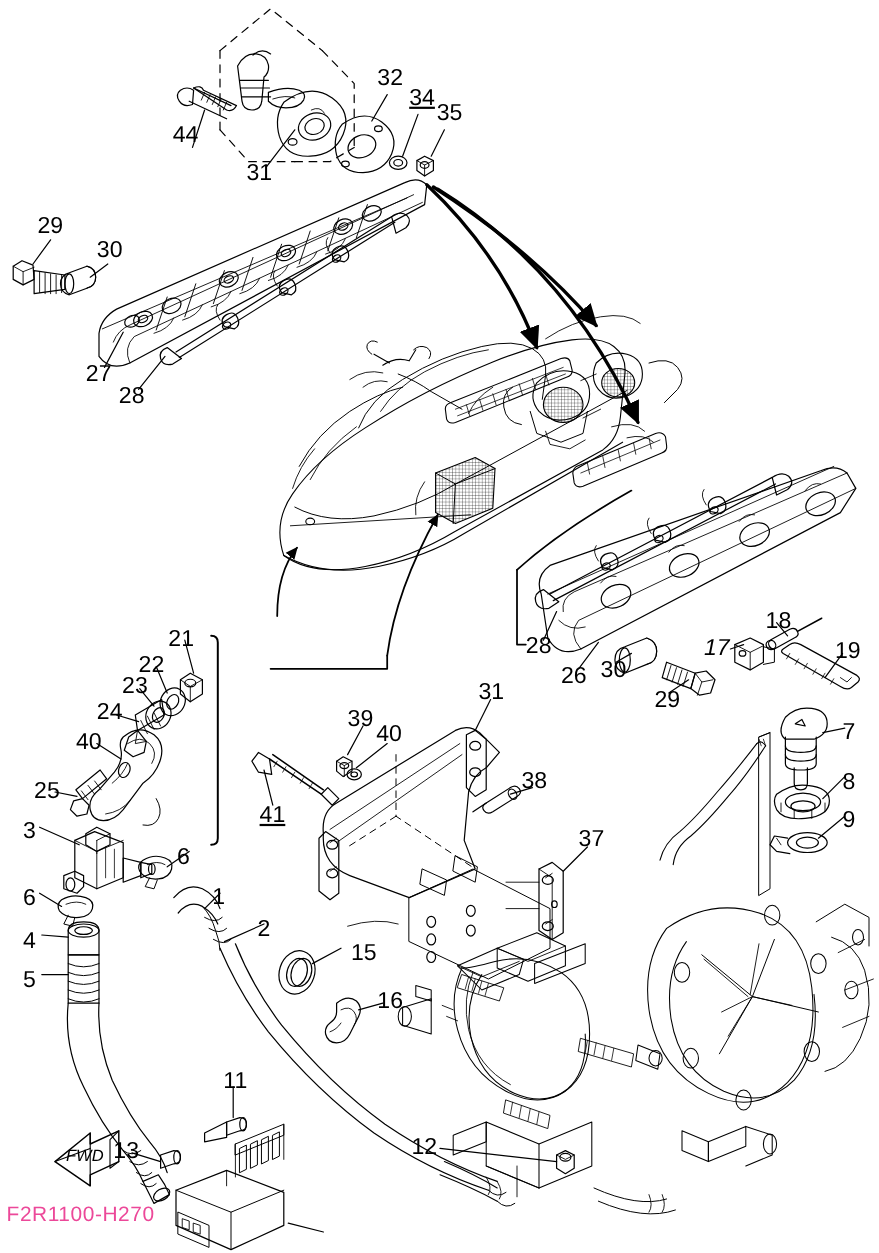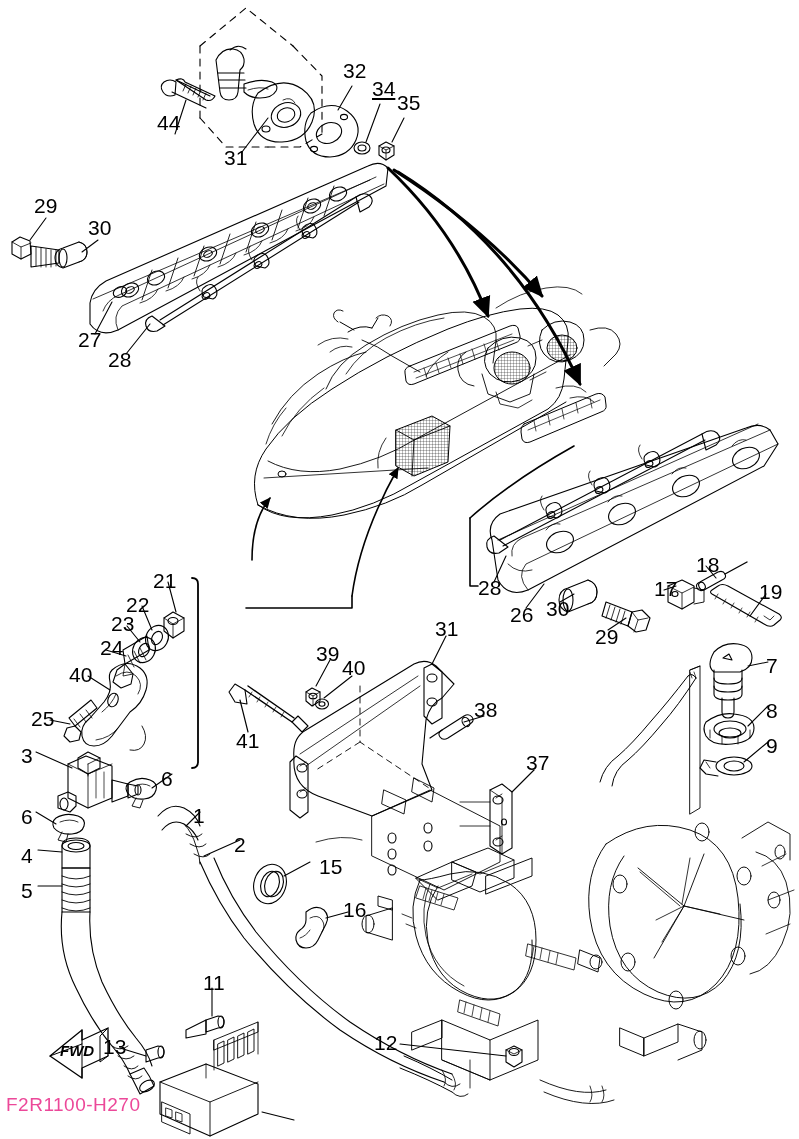--- a/index.html
+++ b/index.html
@@ -7,21 +7,21 @@
   body{width:799px;height:1139px;overflow:hidden;
        font-family:"Liberation Sans","DejaVu Sans",sans-serif;}
   #stage{position:relative;width:799px;height:1139px;background:#ffffff;}
   #art{position:absolute;left:0;top:0;width:799px;height:1139px;}
   .cal{position:absolute;font-size:21px;font-weight:400;color:#000;
        line-height:1;letter-spacing:0px;white-space:nowrap;
        font-family:"Liberation Sans","DejaVu Sans",sans-serif;}
   #diagcode{position:absolute;left:6px;top:1094px;font-size:19px;color:#ec4899;
        letter-spacing:0.5px;white-space:nowrap;
        font-family:"Liberation Sans","DejaVu Sans",sans-serif;}
-  #fwdlabel{position:absolute;left:60px;top:1042px;font-size:15px;font-weight:bold;
+  #fwdlabel{position:absolute;left:60px;top:1042px;font-size:15px;font-weight:normal;
        font-style:italic;color:#000;white-space:nowrap;pointer-events:none;
        font-family:"Liberation Sans","DejaVu Sans",sans-serif;}
 </style>
 </head>
 <body>
 
 <div id="stage">
 
   <svg id="art" viewBox="0 0 799 1139" xmlns="http://www.w3.org/2000/svg">
     <defs>
@@ -664,45 +664,45 @@
   <div class="cal" style="left:161px;top:768px;">6</div>
   <div class="cal" style="left:766px;top:655px;">7</div>
   <div class="cal" style="left:766px;top:700px;">8</div>
   <div class="cal" style="left:766px;top:735px;">9</div>
   <div class="cal" style="left:296px;top:1112px;margin-top:48px;">10</div>
   <div class="cal" style="left:203px;top:972px;text-align:right;">11</div>
   <div class="cal" style="left:374px;top:1032px;">12</div>
   <div class="cal" style="left:103px;top:1036px;">13</div>
   <div class="cal" style="left:303px;top:856px;margin-left:16px;">15</div>
   <div class="cal" style="left:343px;top:899px;">16</div>
-  <div class="cal" style="left:654px;top:578px;">17</div>
+  <div class="cal" style="left:640px;top:578px;font-style:italic;">17</div>
   <div class="cal" style="left:696px;top:554px;">18</div>
   <div class="cal" style="left:759px;top:581px;">19</div>
   <div class="cal" style="left:69px;top:664px;">40</div>
   <div class="cal" style="left:153px;top:570px;">21</div>
   <div class="cal" style="left:126px;top:594px;">22</div>
   <div class="cal" style="left:111px;top:613px;">23</div>
-  <div class="cal" style="left:100px;top:637px;">24</div>
+  <div class="cal" style="left:88px;top:637px;">24</div>
   <div class="cal" style="left:31px;top:708px;">25</div>
   <div class="cal" style="left:510px;top:604px;">26</div>
   <div class="cal" style="left:78px;top:329px;">27</div>
   <div class="cal" style="left:108px;top:349px;">28</div>
   <div class="cal" style="left:478px;top:577px;">28</div>
   <div class="cal" style="left:34px;top:195px;">29</div>
   <div class="cal" style="left:595px;top:626px;">29</div>
   <div class="cal" style="left:88px;top:217px;">30</div>
   <div class="cal" style="left:546px;top:598px;">30</div>
   <div class="cal" style="left:224px;top:147px;">31</div>
   <div class="cal" style="left:343px;top:60px;">32</div>
   <div class="cal" style="left:157px;top:112px;">44</div>
   <div class="cal" style="left:372px;top:78px;text-decoration:underline;">34</div>
   <div class="cal" style="left:397px;top:92px;">35</div>
   <div class="cal" style="left:435px;top:618px;">31</div>
   <div class="cal" style="left:526px;top:752px;">37</div>
   <div class="cal" style="left:474px;top:699px;">38</div>
   <div class="cal" style="left:316px;top:643px;">39</div>
   <div class="cal" style="left:342px;top:657px;">40</div>
-  <div class="cal" style="left:236px;top:730px;">41</div>
+  <div class="cal" style="left:236px;top:730px;text-decoration:underline;">41</div>
 
   <div id="fwdlabel">FWD</div>
   <div id="diagcode">F2R1100-H270</div>
 
 </div>
 
 </body></html>

